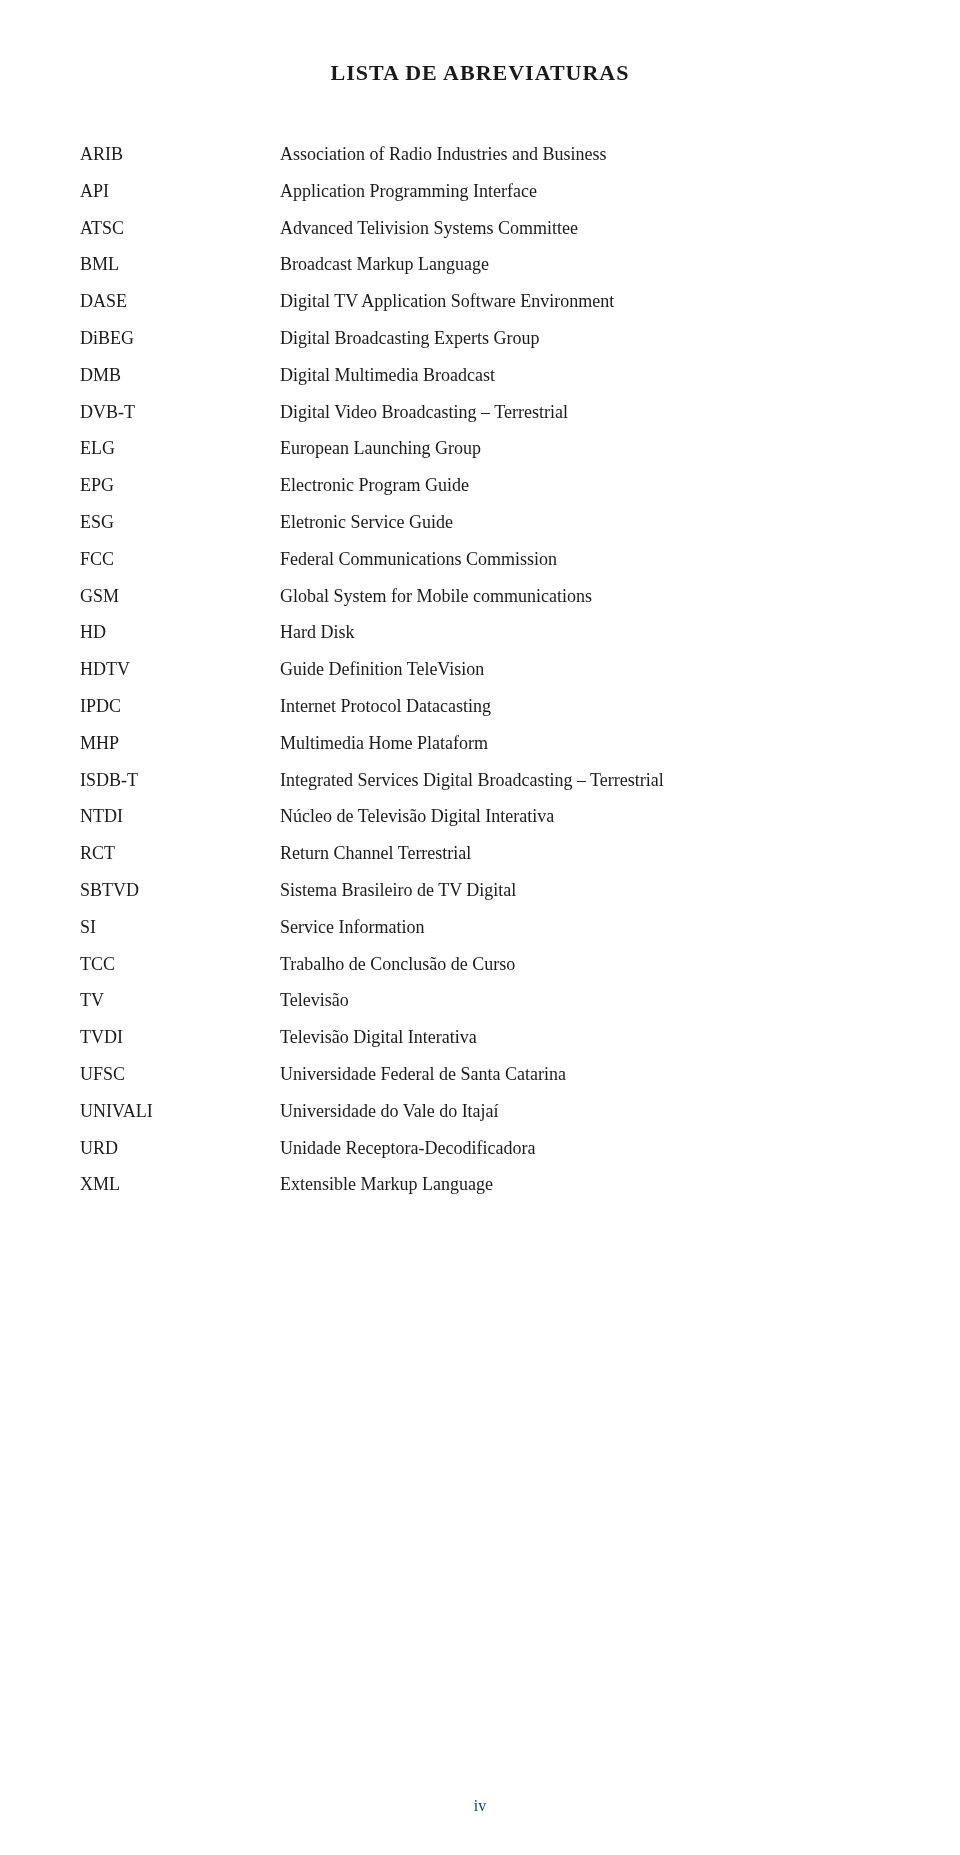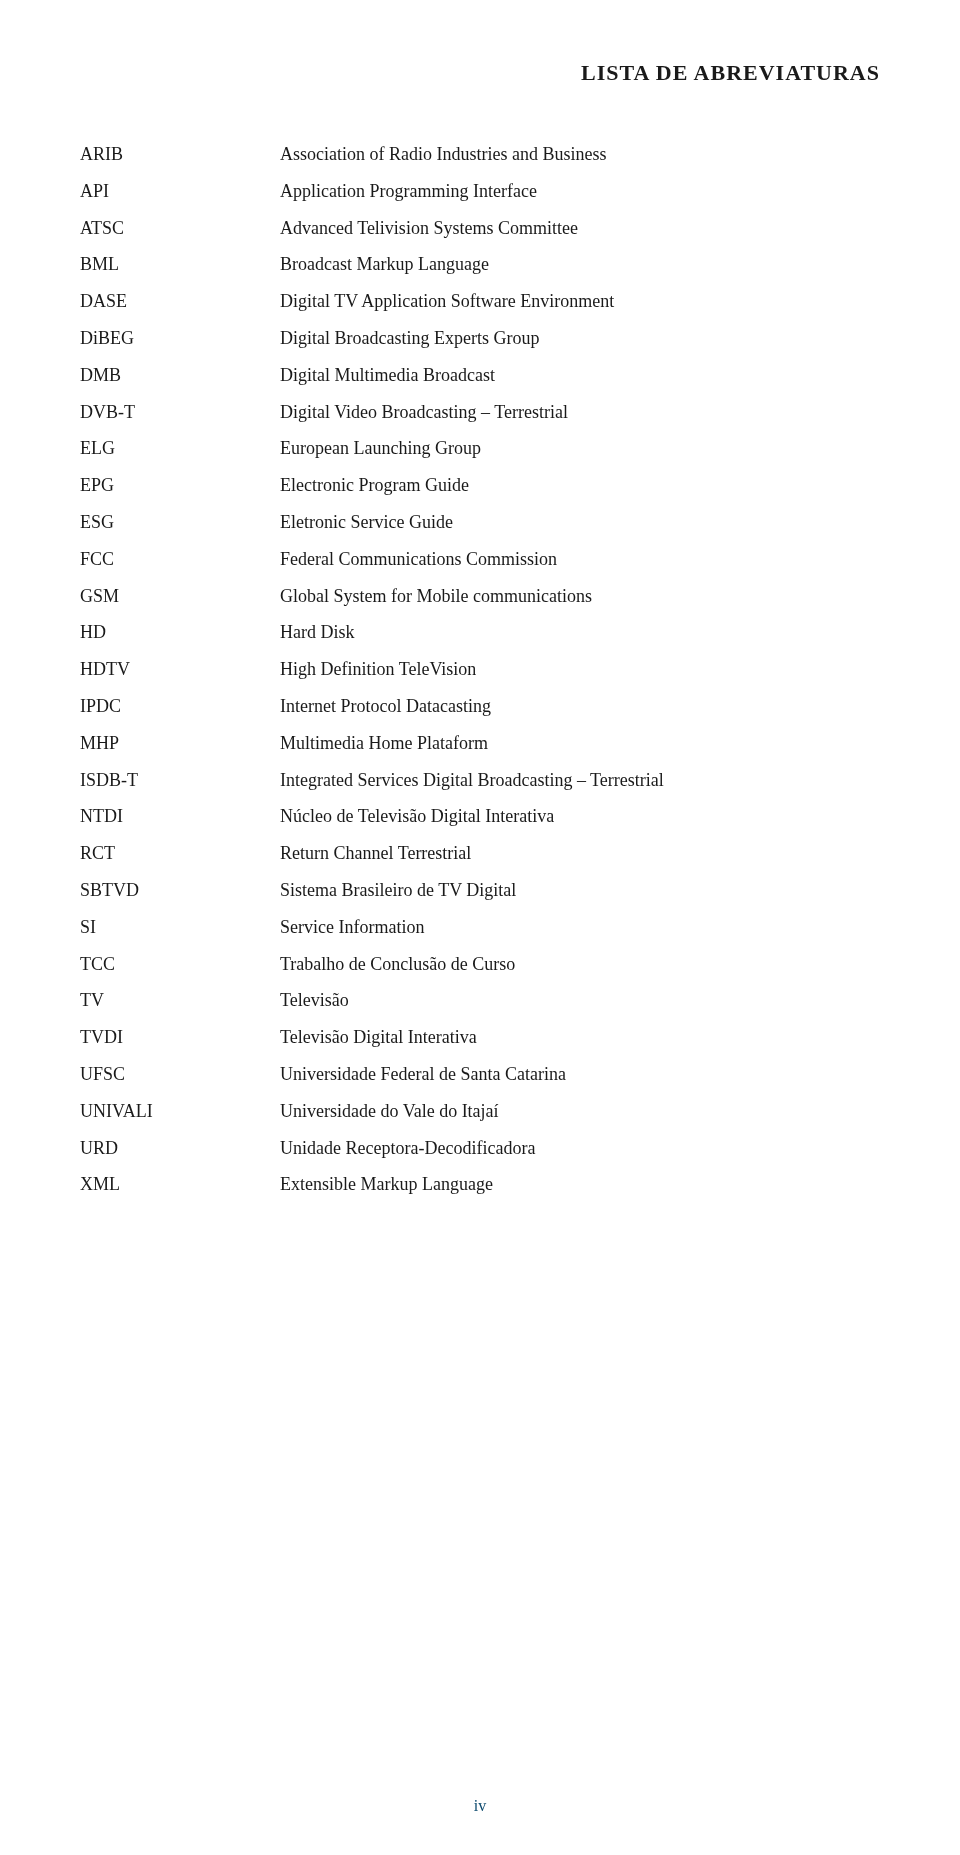--- a/index.html
+++ b/index.html
@@ -19,21 +19,21 @@
     }
 
     .page-container {
       width: 960px;
       min-height: 1855px;
       padding: 60px 80px 80px 80px;
       position: relative;
     }
 
     .page-title {
-      text-align: right;
+      text-align: center;
       font-size: 22px;
       font-weight: bold;
       letter-spacing: 1px;
       margin-bottom: 50px;
       text-transform: uppercase;
     }
 
     .abbreviations-table {
       width: 100%;
       border-collapse: collapse;
@@ -125,21 +125,21 @@
         <tr>
           <td class="abbr">GSM</td>
           <td class="definition">Global System for Mobile communications</td>
         </tr>
         <tr>
           <td class="abbr">HD</td>
           <td class="definition">Hard Disk</td>
         </tr>
         <tr>
           <td class="abbr">HDTV</td>
-          <td class="definition">High Definition TeleVision</td>
+          <td class="definition">Guide Definition TeleVision</td>
         </tr>
         <tr>
           <td class="abbr">IPDC</td>
           <td class="definition">Internet Protocol Datacasting</td>
         </tr>
         <tr>
           <td class="abbr">MHP</td>
           <td class="definition">Multimedia Home Plataform</td>
         </tr>
         <tr>

